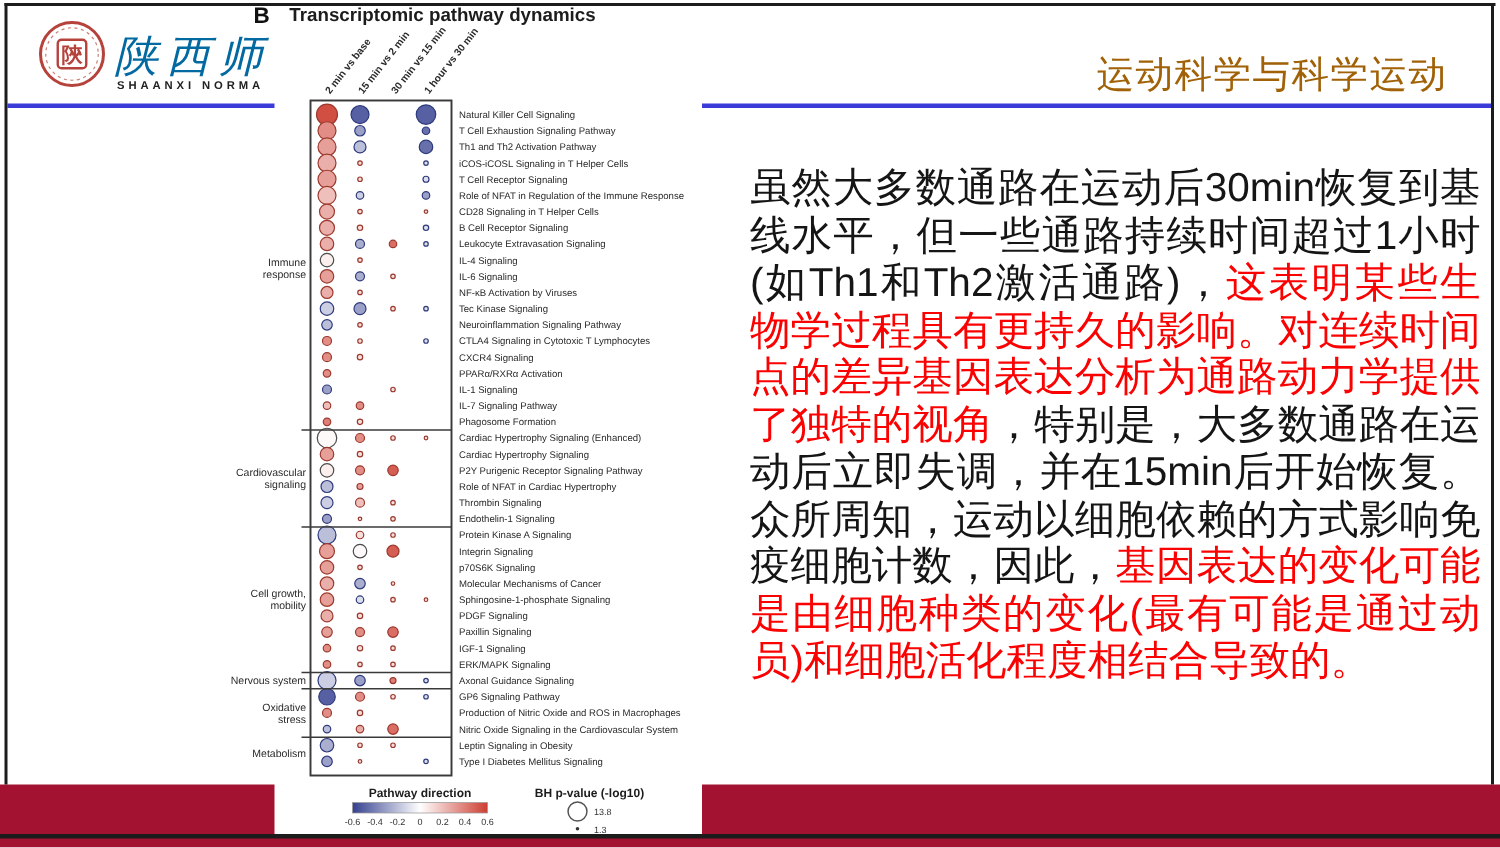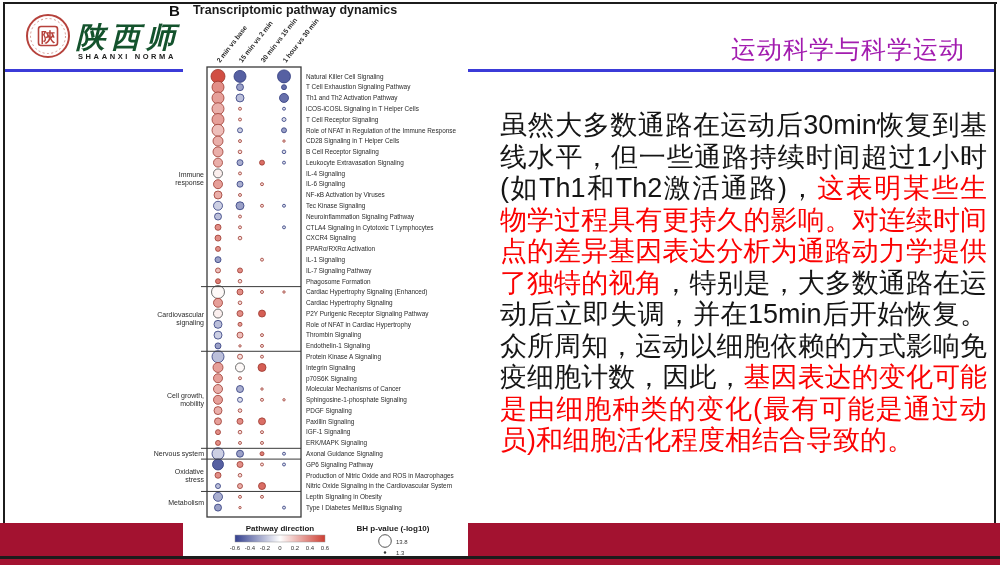--- a/index.html
+++ b/index.html
@@ -11,25 +11,25 @@
   #border-left{left:3px;top:2px;width:2px;height:521px;z-index:6;}
   #border-right{left:994px;top:2px;width:2px;height:521px;z-index:6;}
   #blue-line{left:5px;top:69px;width:989px;height:2.5px;background:#3b3bd8;z-index:1;}
   #red-band{left:0;top:523px;width:1000px;height:42px;z-index:2;}
   #bottom-line{left:0;top:556px;width:1000px;height:3px;background:#1c1c1c;z-index:5;}
   #figure-bg{left:183px;top:0;width:285px;height:556px;background:#ffffff;z-index:3;}
   #figure-svg{left:183px;top:0;width:285px;height:556px;overflow:visible;z-index:4;}
   #panel-label{left:169px;top:2px;font-weight:bold;font-size:15px;color:#111;z-index:6;}
   #logo{left:24px;top:10px;width:165px;height:60px;z-index:2;}
   #logo-seal{position:absolute;left:0;top:2px;}
-  #logo-zh{position:absolute;left:52px;top:8px;font-size:29px;font-weight:bold;font-style:italic;
-           color:#14532d;letter-spacing:6px;white-space:nowrap;}
+  #logo-zh{position:absolute;left:52px;top:8px;font-size:29px;font-weight:normal;font-style:italic;
+           color:#0369a1;letter-spacing:6px;white-space:nowrap;}
   #logo-en{position:absolute;left:54px;top:42px;font-size:7.5px;font-weight:bold;color:#222;
            letter-spacing:2.6px;white-space:nowrap;}
-  #header-title{right:35px;top:33px;font-size:25px;color:#a21caf;letter-spacing:1px;z-index:2;white-space:nowrap;font-family:Liberation Serif, serif;}
+  #header-title{right:35px;top:33px;font-size:25px;color:#a16207;letter-spacing:1px;z-index:2;white-space:nowrap;font-family:Liberation Serif, serif;}
   #body-text{left:500px;top:110px;width:487px;font-size:27px;font-weight:normal;line-height:31.5px;
              text-align:justify;color:#151515;z-index:2;}
 </style>
 </head>
 <body>
 
 <div class="abs borderline" id="border-top"></div>
 <div class="abs borderline" id="border-left"></div>
 <div class="abs borderline" id="border-right"></div>
 <div class="abs" id="blue-line" style="background: rgb(59, 59, 216);"></div>

